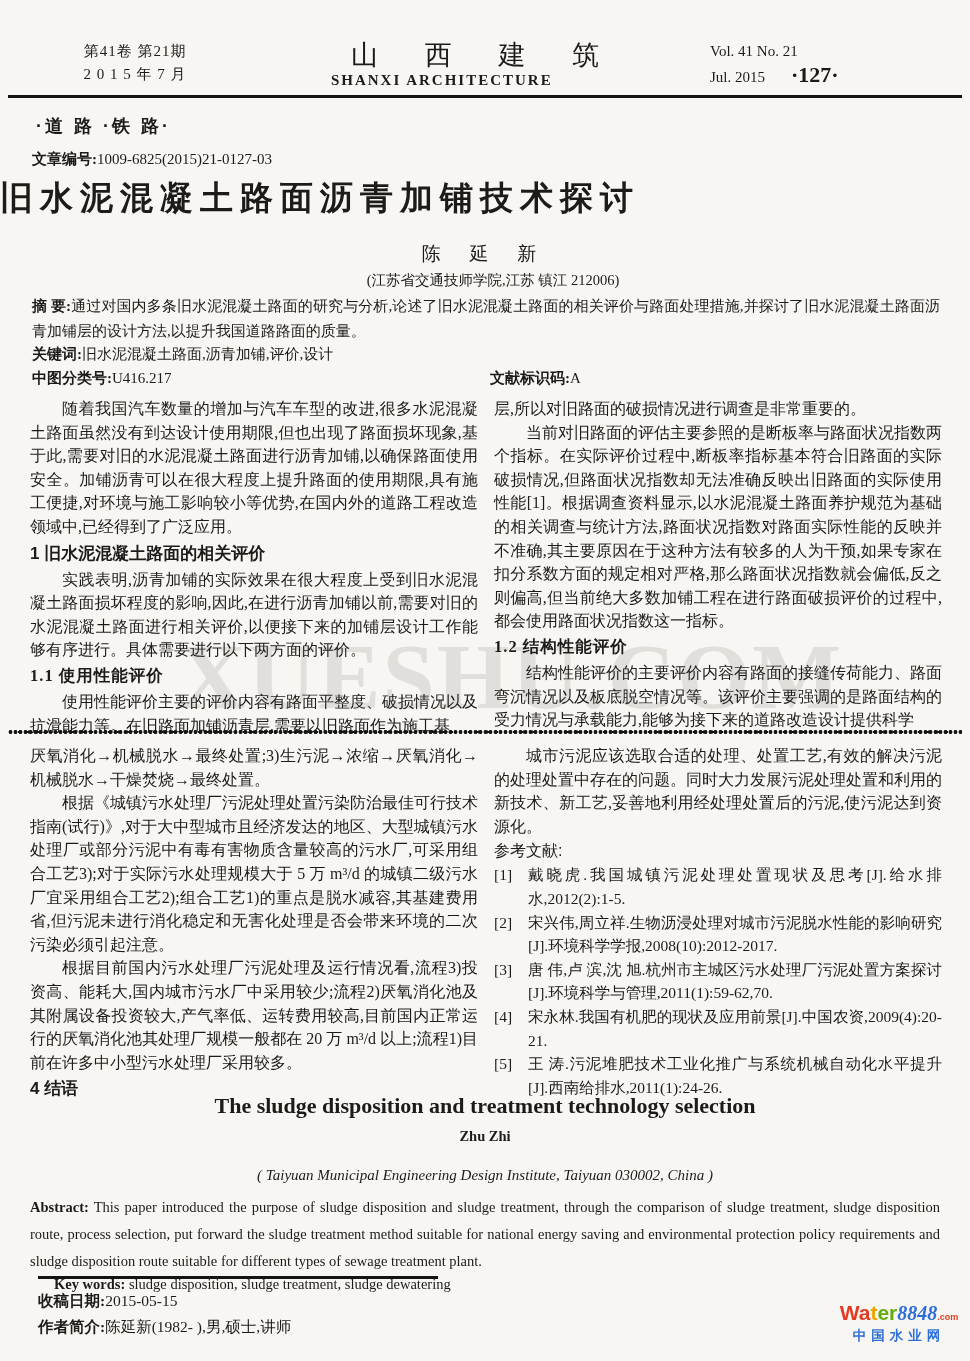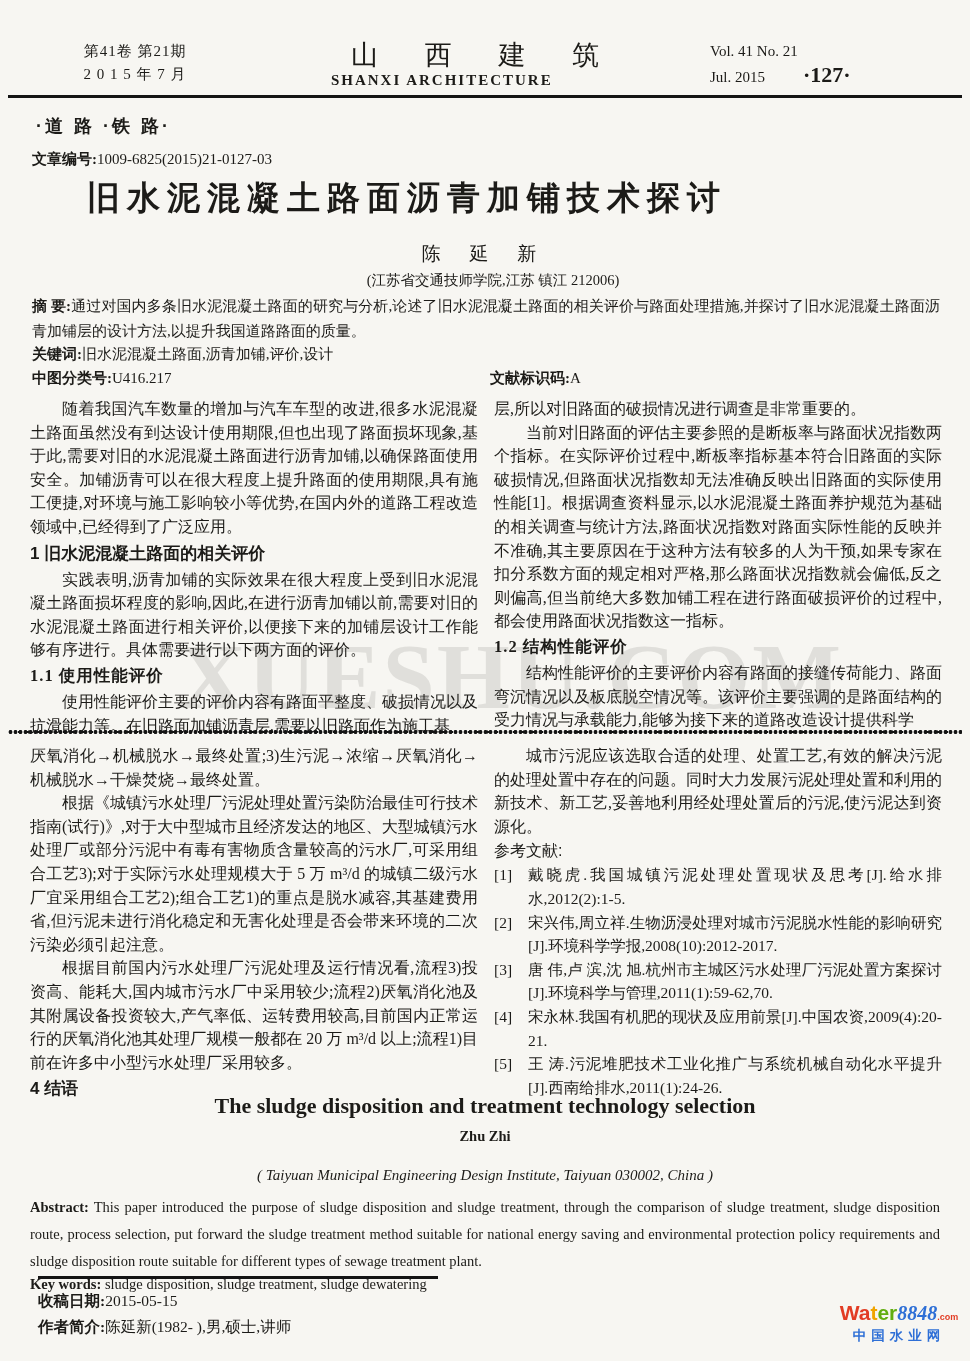--- a/index.html
+++ b/index.html
@@ -13,28 +13,28 @@
     overflow:hidden;
   }
   .layer{position:absolute;z-index:2;}
   
   .hdr{top:40px;left:30px;width:910px;display:flex;justify-content:space-between;align-items:flex-start;}
   .hdr-left{width:210px;text-align:center;font-size:15px;line-height:23px;letter-spacing:1px;}
   .hdr-center{text-align:left;}
   .jcn{font-size:27px;letter-spacing:20px;padding-left:20px;line-height:30px;}
   .jen{font-size:15px;font-weight:bold;letter-spacing:2px;line-height:20px;}
   .hdr-right{width:230px;font-size:15px;line-height:23px;}
-  .hdr-right .row2{display:flex;align-items:baseline;gap:38px;}
+  .hdr-right .row2{display:flex;align-items:baseline;gap:26px;}
   .pageno{font-size:22px;font-weight:bold;}
   .hdr-rule{top:95px;left:8px;width:954px;height:3px;background:#141414;}
   
   .section-label{top:114px;left:36px;font-size:18px;font-weight:bold;letter-spacing:3px;font-family:"Liberation Sans",sans-serif;}
   .article-id{top:150px;left:32px;font-size:15px;}
   .blabel{font-weight:bold;}
-  .title{top:176px;left:16px;width:782px;text-align:center;font-size:33px;font-weight:bold;letter-spacing:7px;font-family:"Liberation Sans",sans-serif;}
+  .title{top:176px;left:0;width:782px;text-align:left;font-size:33px;font-weight:bold;letter-spacing:7px;font-family:"Liberation Sans",sans-serif;}
   .author{top:241px;left:0;width:970px;text-align:center;font-size:19px;letter-spacing:12px;}
   .affil{top:271px;left:0;width:970px;text-align:center;font-size:14.5px;margin-left:8px;}
   .abs{top:294px;left:32px;width:908px;font-size:15px;line-height:25px;text-align:justify;}
   .kw{top:345px;left:32px;width:908px;font-size:15px;}
   .clc{top:369px;left:32px;width:908px;font-size:15px;}
   .doccode{position:absolute;left:458px;top:0;}
   
   .cols{left:30px;width:912px;display:flex;gap:16px;}
   .cols1{top:397px;}
   .cols2{top:744px;}
@@ -51,21 +51,21 @@
   .divider{top:728px;left:8px;width:954px;height:8px;z-index:2;
     background-image:radial-gradient(circle at 2.5px 4px,#141414 1.7px,transparent 2.2px),
                      radial-gradient(circle at 2.5px 4px,#141414 1.2px,transparent 1.8px);
     background-size:5px 8px,9px 8px;background-repeat:repeat-x;}
   
   .eng{top:1092px;left:30px;width:910px;text-align:center;}
   .eng-title{font-size:22px;font-weight:bold;line-height:28px;}
   .eng-author{font-size:14.5px;font-weight:bold;margin-top:8px;}
   .eng-affil{font-size:15px;font-style:italic;margin-top:22px;}
   .eng-abs{font-size:14.5px;line-height:27px;text-align:justify;margin-top:10px;}
-  .eng-kw{font-size:14.5px;text-align:left;margin-top:1px;}
+  .eng-kw{font-size:14.5px;text-align:left;margin-top:1px;margin-left:24px;}
   
   .footer{top:1276px;left:38px;width:520px;}
   .foot-rule{width:400px;height:3px;background:#141414;margin-bottom:9px;}
   .footer div.fl{font-size:15.5px;line-height:26px;}
   
   .wm-center{position:absolute;z-index:1;top:622px;left:178px;font-size:94px;font-weight:bold;
     color:rgba(120,120,118,0.18);letter-spacing:2px;font-family:"Liberation Serif",serif;white-space:nowrap;}
   .logo{top:1306px;left:831px;width:136px;text-align:center;line-height:14px;}
   .logo .l1{font-family:"Liberation Sans",sans-serif;font-weight:bold;font-size:21px;white-space:nowrap;}
   .lg-red{color:#e23c24;}

